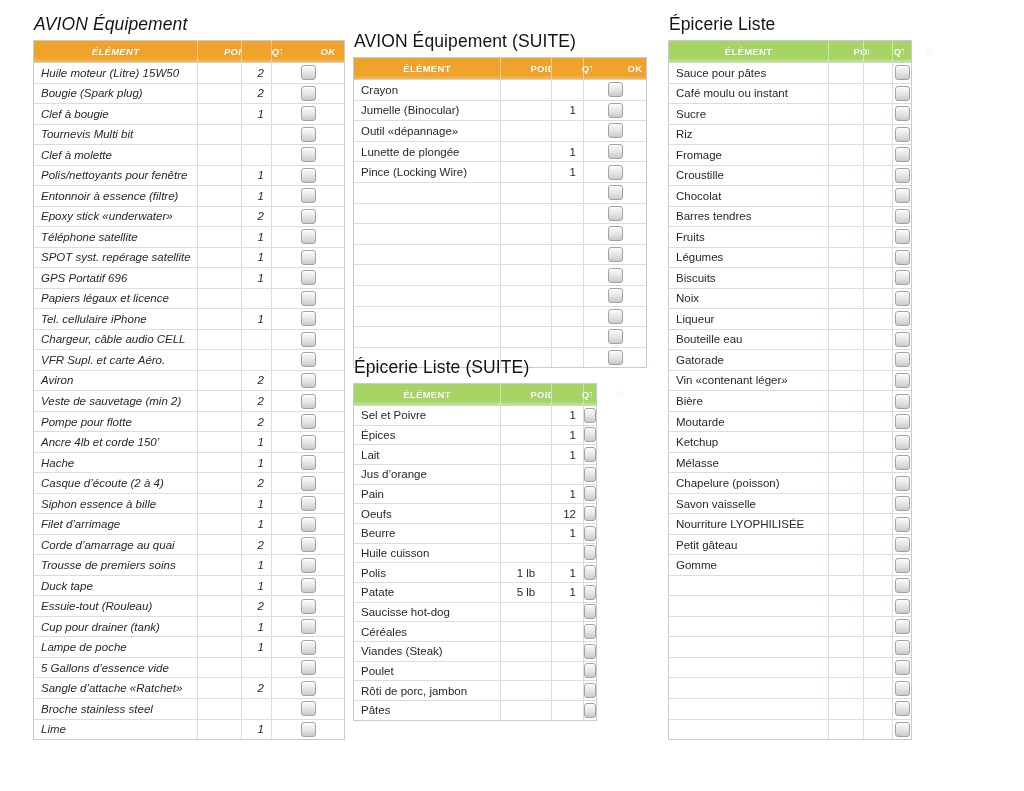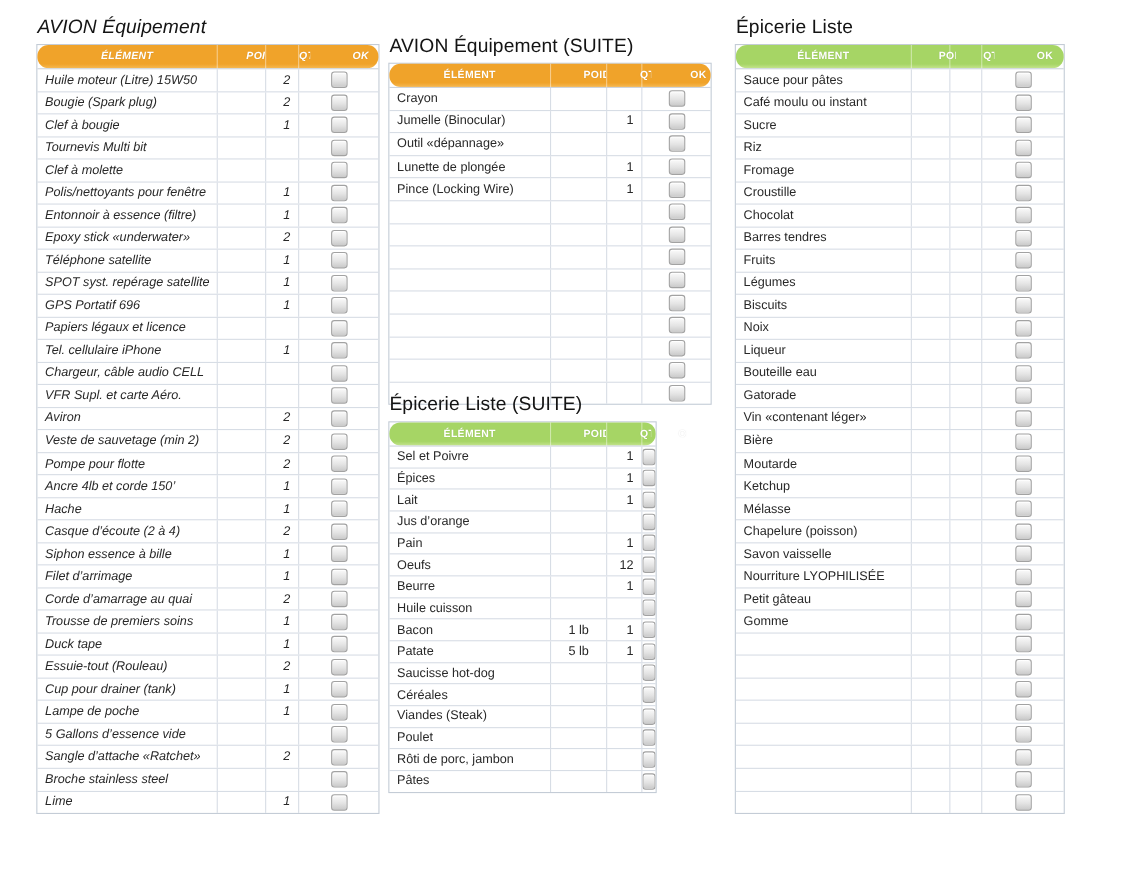--- a/index.html
+++ b/index.html
@@ -5,36 +5,36 @@
   html,body{margin:0;padding:0;}
   body{
     width:1024px;height:791px;background:#ffffff;position:relative;
     font-family:"Liberation Sans", sans-serif;
     -webkit-font-smoothing:antialiased;
   }
   section{position:absolute;}
   #col-left{left:33px;top:13px;width:312px;font-style:italic;}
   #col-mid-top{left:353px;top:30px;width:294px;}
   #col-mid-bot{left:353px;top:356px;width:244px;}
-  #col-right{left:668px;top:13px;width:300px;}
+  #col-right{left:668px;top:13px;width:244px;}
 
   h2.title{
     margin:0 0 5px 1px;font-size:17.5px;font-weight:400;color:#141414;
     line-height:22px;letter-spacing:0.1px;white-space:nowrap;
   }
 
   .tbl{border:1px solid #c4ccd6;background:#ffffff;}
   #col-left  .tbl{--cols:163px 44px 30px 1fr;--rh:20.53px;}
   #col-mid-top .tbl, #col-mid-bot .tbl{--cols:146px 51px 32px 1fr;}
   #col-mid-top .tbl{--rh:20.6px;}
   #col-mid-bot .tbl{--rh:19.66px;}
   #col-right .tbl{--cols:159px 35px 29px 1fr;--rh:20.53px;}
 
   .row{display:grid;grid-template-columns:var(--cols);height:var(--rh);box-sizing:border-box;}
-  .row.head{height:21px;border-radius:10px;}
+  .row.head{height:21px;}
   .row + .row{border-top:1px solid #d7dde5;}
   .row.head + .row{border-top:1px solid #cdd4dd;}
   .cell{display:flex;align-items:center;box-sizing:border-box;overflow:hidden;white-space:nowrap;
         font-size:11.5px;color:#282828;}
   .cell + .cell{border-left:1px solid #d7dde5;}
   .cell.el{padding-left:7px;justify-content:flex-start;}
   .cell.poids{justify-content:center;}
   .cell.qty{justify-content:flex-end;padding-right:7px;}
   .cell.ok{justify-content:center;}
 
@@ -521,21 +521,21 @@
         </div>
         <div class="row">
           <div class="cell el">Huile cuisson</div>
           <div class="cell poids"></div>
           <div class="cell qty"></div>
           <div class="cell ok">
             <div class="checkbox"></div>
           </div>
         </div>
         <div class="row">
-          <div class="cell el">Bacon</div>
+          <div class="cell el">Polis</div>
           <div class="cell poids">1 lb</div>
           <div class="cell qty">1</div>
           <div class="cell ok">
             <div class="checkbox"></div>
           </div>
         </div>
         <div class="row">
           <div class="cell el">Patate</div>
           <div class="cell poids">5 lb</div>
           <div class="cell qty">1</div>

